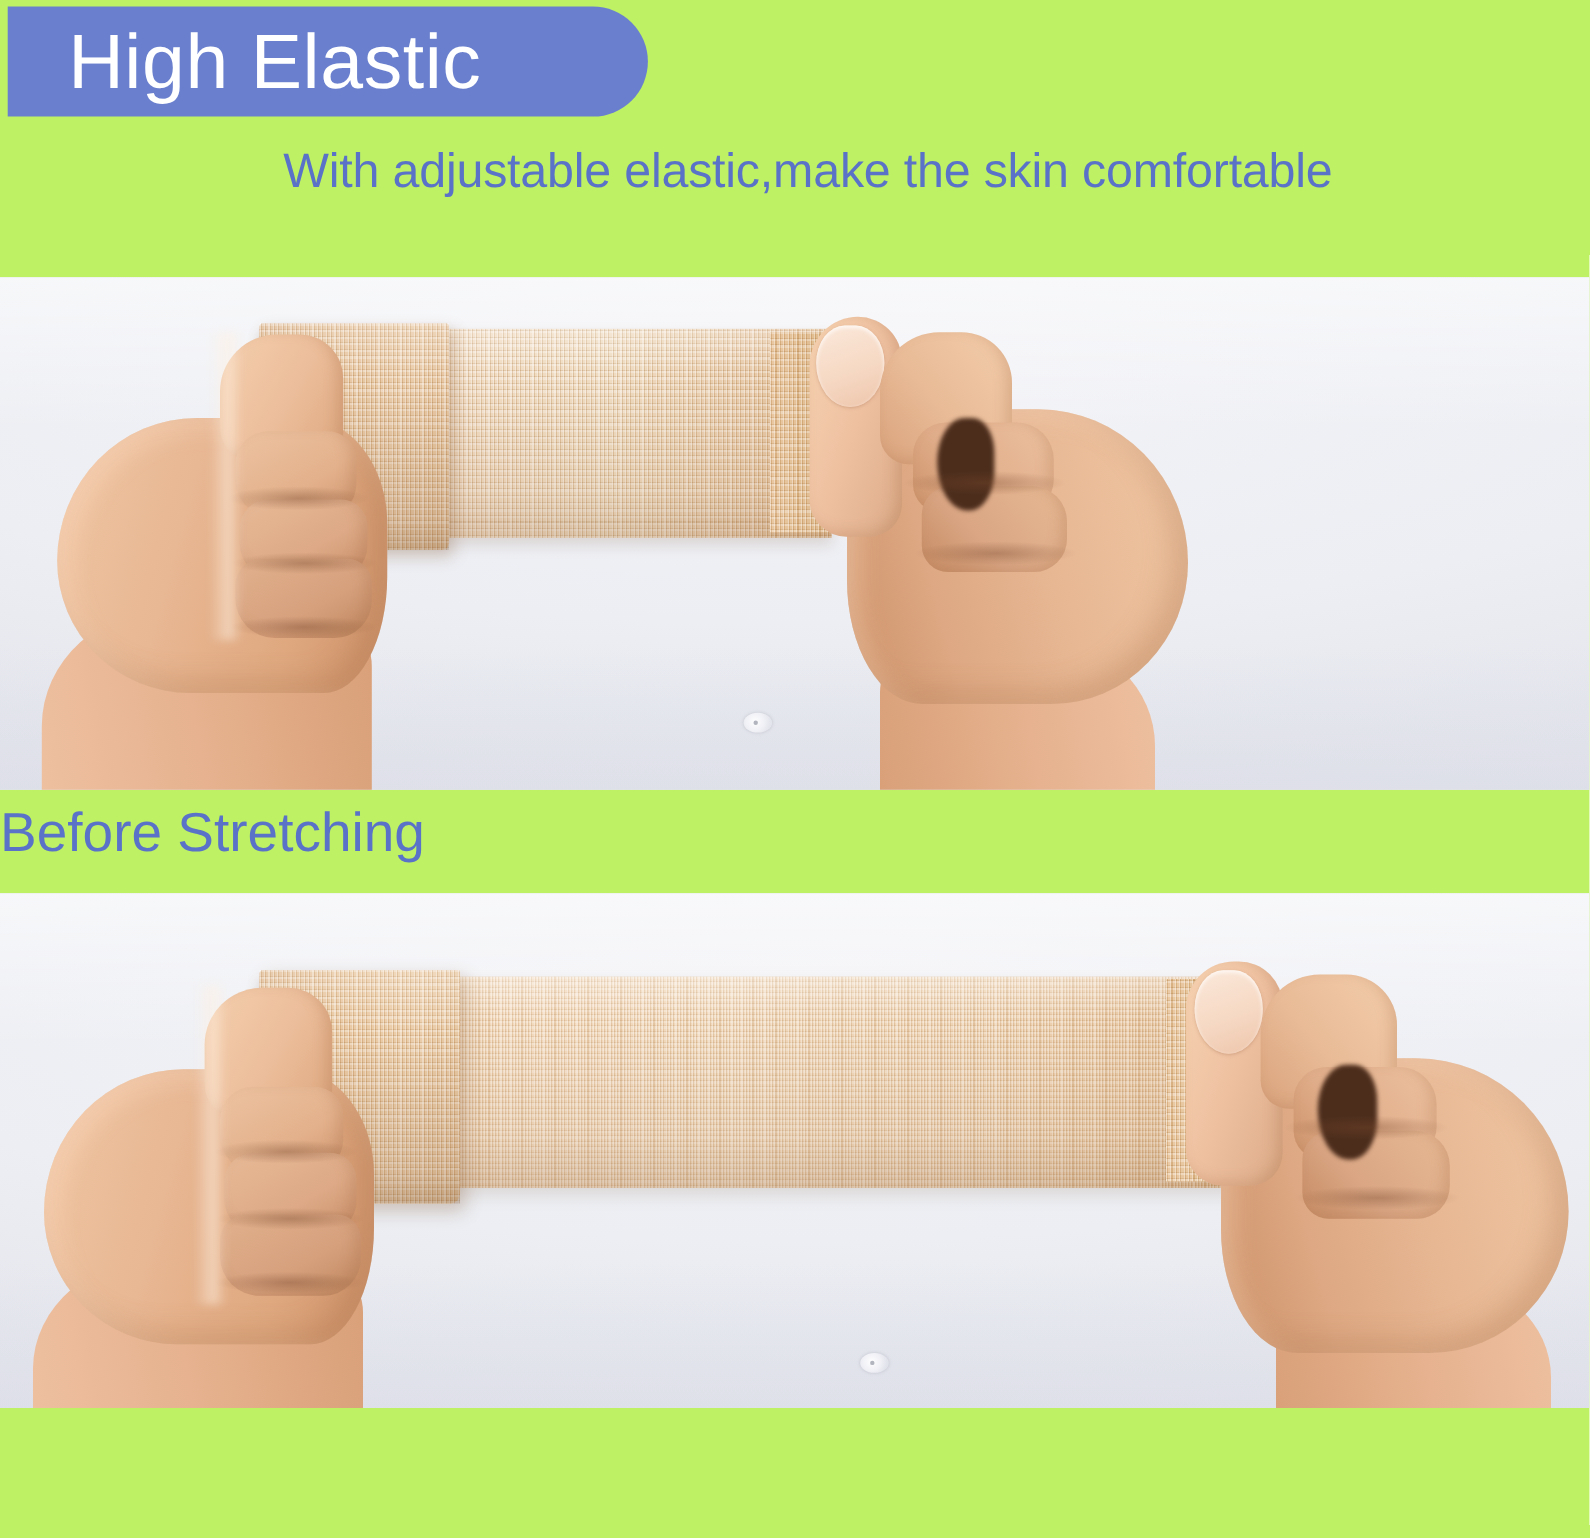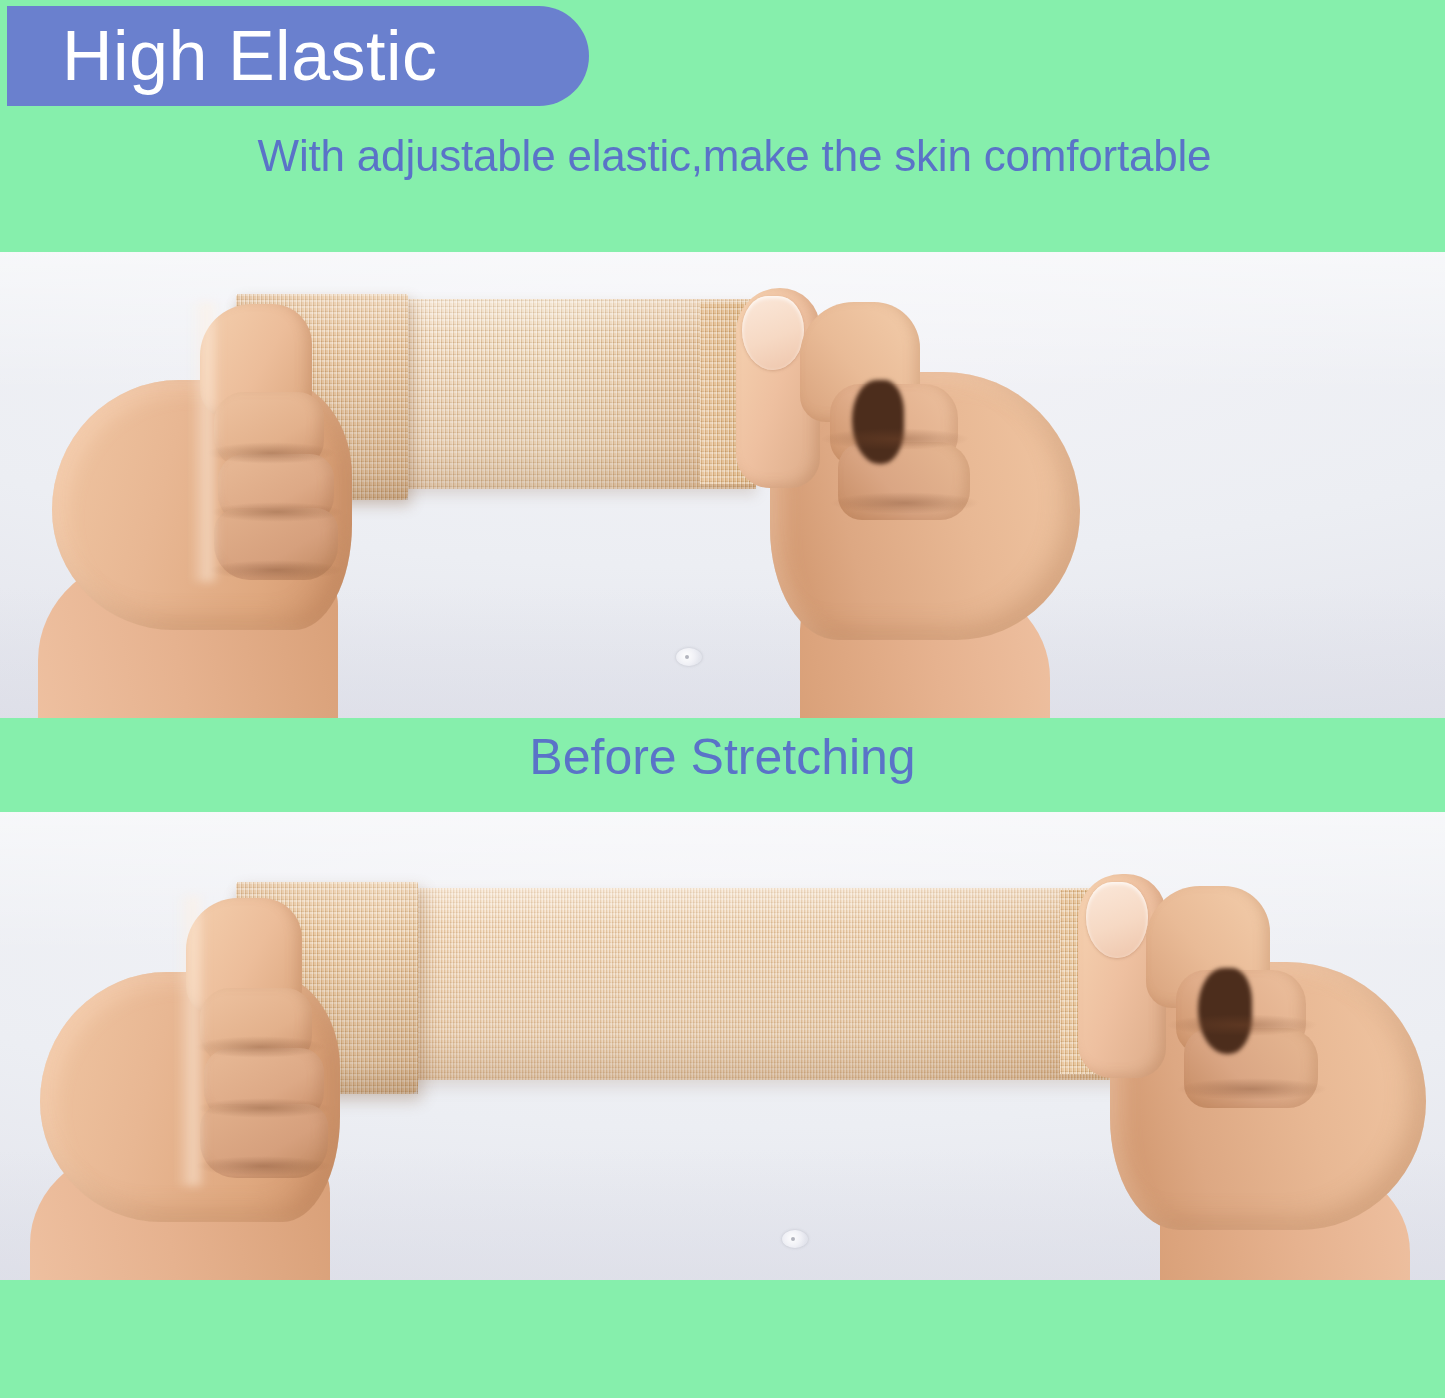--- a/index.html
+++ b/index.html
@@ -5,21 +5,21 @@
   * { margin:0; padding:0; box-sizing:border-box; }
   html, body {
     width:1445px; height:1398px;
     background:#ffffff;
     font-family:"Liberation Sans", sans-serif;
     overflow:hidden;
   }
   .page {
     position:relative;
     width:1445px; height:1398px;
-    background:#86efac;
+    background:#bef264;
   }
 
   
   .badge {
     position:absolute;
     left:7px; top:6px;
     width:582px; height:100px;
     background:#6a80ce;
     border-radius:0 52px 52px 0;
     display:flex; align-items:center;
@@ -151,21 +151,21 @@
     position:absolute;
     background:#4c2d1c;
     border-radius:50% 40% 45% 55%;
     filter:blur(2px);
   }
 
   
   .caption {
     position:absolute;
     left:0; width:1445px;
-    text-align:center;
+    text-align:left;
     color:#5a73c8;
     font-size:50px;
     font-weight:400;
     white-space:nowrap;
   }
   #caption-before { top:728px; }
   #caption-after  { top:1325px; }
 </style>
 </head>
 <body>

